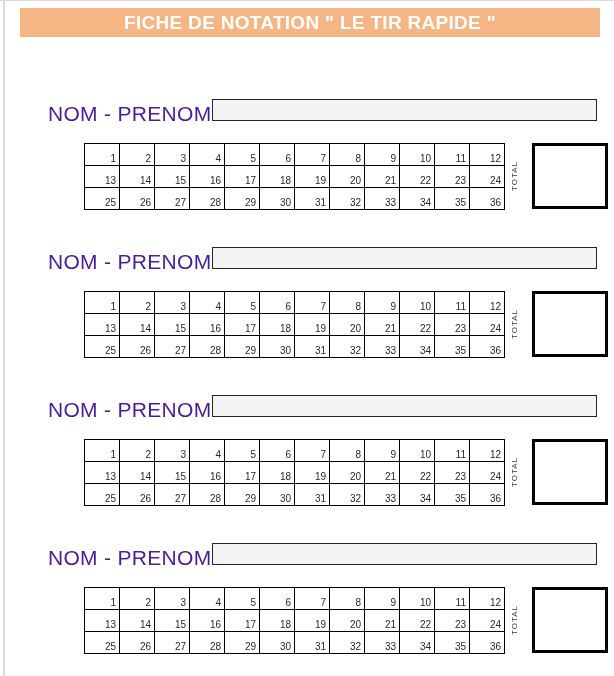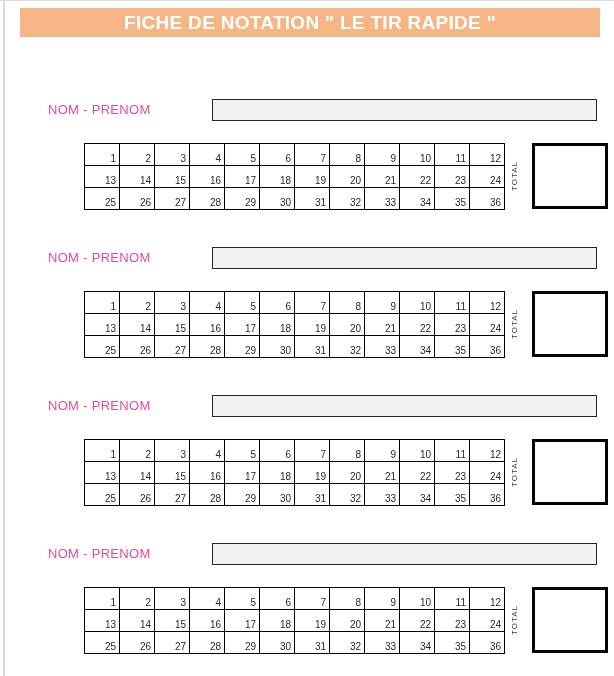--- a/index.html
+++ b/index.html
@@ -10,21 +10,21 @@
   .page-top-line{position:absolute;left:0;top:0;width:614px;height:1px;background:#dcdcdc;}
   .page-edge-line{position:absolute;left:3px;top:0;width:2px;height:676px;background:#dcdcdc;}
   .title-bar{
     position:absolute;left:20px;top:8px;width:580px;height:29px;
     background:#f6b584;color:#ffffff;font-weight:bold;font-size:19px;
     display:flex;align-items:center;justify-content:center;letter-spacing:.3px;
   }
   .section{position:absolute;left:0;width:614px;height:112px;}
   .sec-1{top:99px;} .sec-2{top:247px;} .sec-3{top:395px;} .sec-4{top:543px;}
   .nom-label{
-    position:absolute;left:48px;top:3px;font-size:13px;color:#ec4899;letter-spacing:.3px;
+    position:absolute;left:48px;top:3px;font-size:21px;color:#4c1d95;letter-spacing:.3px;
   }
   .name-box{
     position:absolute;left:212px;top:0;width:383px;height:20px;
     background:#f2f2f2;border:1px solid #262626;
   }
   table.grid{
     position:absolute;left:84px;top:44px;border-collapse:collapse;
   }
   table.grid td{
     width:31px;height:20px;border:1px solid #000000;

